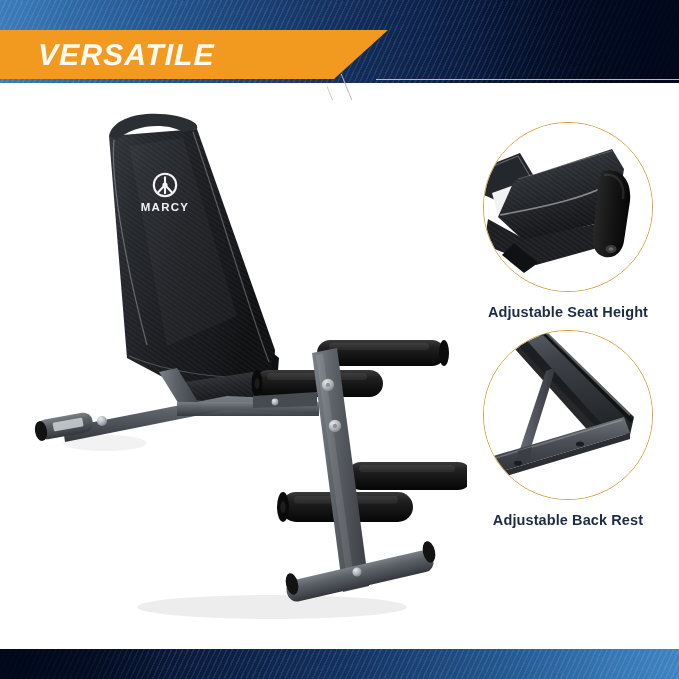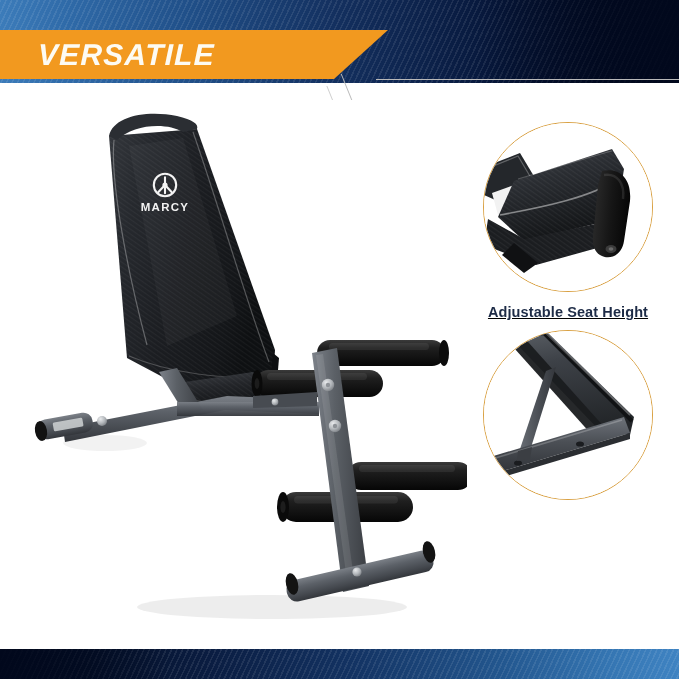--- a/index.html
+++ b/index.html
@@ -46,21 +46,21 @@
       rgba(255,255,255,0.085) 0px, rgba(255,255,255,0.085) 1.5px,
       rgba(255,255,255,0) 1.5px, rgba(255,255,255,0) 5px);}
   .footer-darkwash{position:absolute;left:0;top:0;width:25%;height:100%;
     background:linear-gradient(90deg,rgba(1,8,28,0.95) 0%,rgba(1,8,28,0.6) 50%,rgba(1,8,28,0) 100%);}
 
   
   .product{position:absolute;left:17px;top:110px;width:450px;height:520px;}
   .product svg{display:block;width:100%;height:100%;}
 
   
-  .callout{position:absolute;width:200px;text-decoration:underline;}
+  .callout{position:absolute;width:200px;}
   .callout-1{left:468px;top:122px;}
   .callout-2{left:468px;top:330px;}
   .circle{position:relative;width:168px;height:168px;margin:0 auto;
     border-radius:50%;border:1.6px solid #d9a041;overflow:hidden;background:#ffffff;}
   .circle svg{display:block;width:100%;height:100%;}
   .callout-label{margin-top:12px;text-align:center;color:#1d2b४6;
     color:#1d2b46;font-size:14.5px;font-weight:bold;letter-spacing:0.1px;}
 </style>
 </head>
 <body>
@@ -303,20 +303,21 @@
         <path d="M6,126 L140,86 L146,102 L12,142 Z" fill="url(#c2bar)"></path>
         <path d="M8,128 L138,89" fill="none" stroke="rgba(255,255,255,0.22)" stroke-width="1.6"></path>
         <path d="M12,142 L146,102 L146,108 L12,148 Z" fill="#2b2e32"></path>
 
         <ellipse cx="34" cy="132" rx="4" ry="2.6" fill="#1a1c1f"></ellipse>
         <ellipse cx="96" cy="113" rx="4" ry="2.6" fill="#1a1c1f"></ellipse>
 
         <path d="M34,120 L48,116 L46,128 L33,130 Z" fill="#3b3e43"></path>
       </svg>
     </div>
+    <div class="callout-label">Adjustable Back Rest</div>
   </div>
 
   <div class="footer">
     <div class="footer-grad"></div>
     <div class="footer-stripes"></div>
     <div class="footer-darkwash"></div>
   </div>
 
 </div>
 

